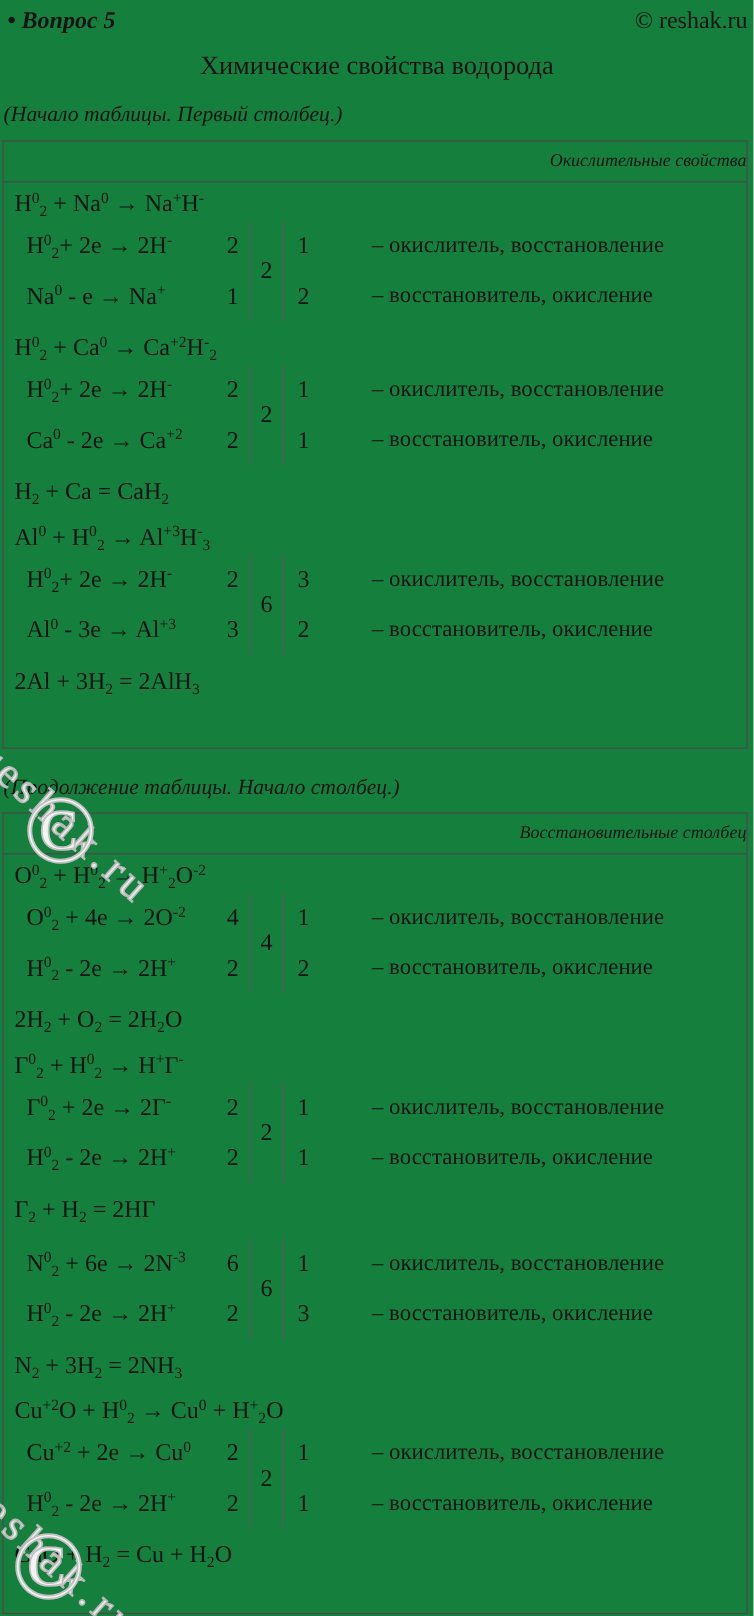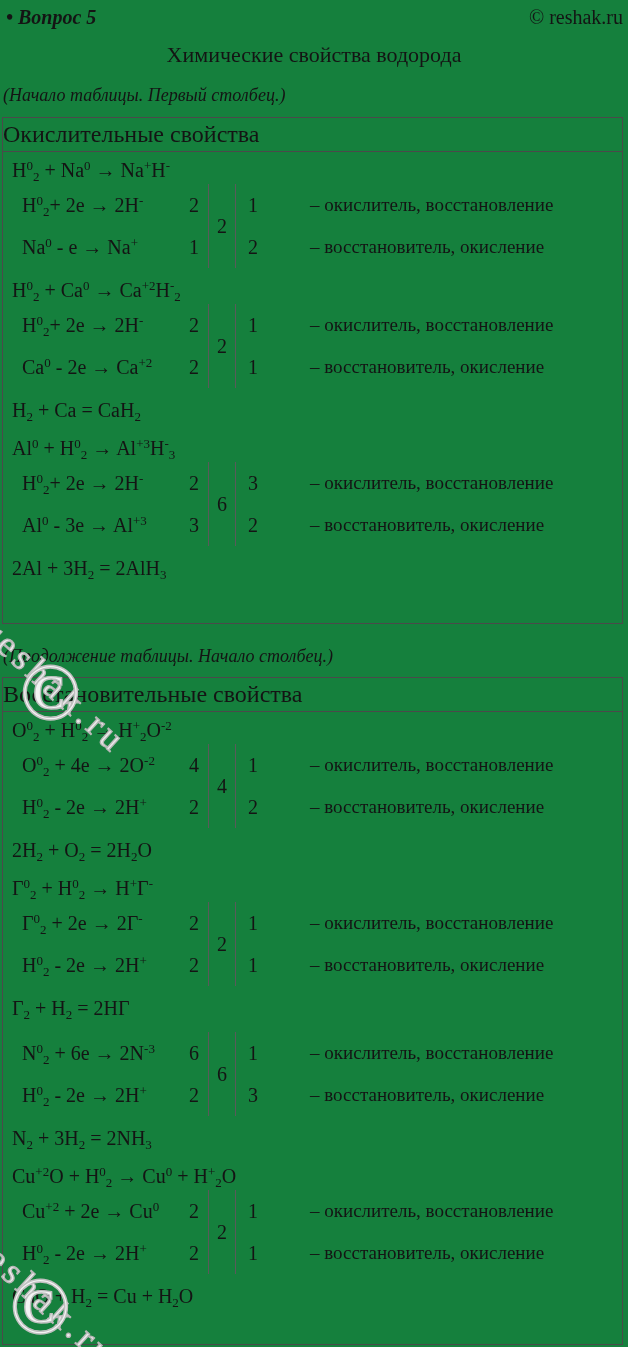--- a/index.html
+++ b/index.html
@@ -14,22 +14,22 @@
   .note{position:absolute;left:3px;font-style:italic;font-size:18px;}
   .note1{top:85px;}
   .note2{top:646px;}
   .tbl{
     position:absolute;left:2px;width:621px;
     border:1.5px solid #4a4a4a;box-sizing:border-box;background:transparent;
   }
   .tbl1{top:117px;height:507px;}
   .tbl2{top:677px;height:668px;}
   .tbl-header{
-    height:33px;line-height:33px;text-align:left;
-    font-size:24px;border-bottom:1.5px solid #4a4a4a;
+    height:33px;line-height:33px;text-align:right;
+    font-style:italic;font-size:15px;border-bottom:1.5px solid #4a4a4a;
   }
   .tbl-body{padding:4px 0 0 9px;}
   .block{margin-bottom:8px;}
   .f{font-size:20px;}
   .sup{font-size:13px;vertical-align:7px;line-height:0;}
   .sub{font-size:13px;vertical-align:-4px;line-height:0;}
   .skeleton{height:28px;line-height:28px;white-space:nowrap;}
   .balance{
     display:grid;
     grid-template-columns:168px 28px 28px 60px 1fr;
@@ -118,21 +118,21 @@
       <div class="role r2">– восстановитель, окисление</div>
     </div>
     <div class="f final">2Al + 3H<span class="sub">2</span> = 2AlH<span class="sub">3</span></div>
   </div>
 </div>
   </section>
 
   <div class="note note2">(Продолжение таблицы. Начало столбец.)</div>
 
   <section class="tbl tbl2">
-    <div class="tbl-header">Восстановительные свойства</div>
+    <div class="tbl-header">Восстановительные столбец</div>
     <div class="tbl-body">
   <div class="block">
     <div class="f skeleton">O<span class="sup">0</span><span class="sub">2</span> + H<span class="sup">0</span><span class="sub">2</span> → H<span class="sup">+</span><span class="sub">2</span>O<span class="sup">-2</span></div>
     <div class="balance">
       <div class="f hr r1">O<span class="sup">0</span><span class="sub">2</span> + 4e → 2O<span class="sup">-2</span></div>
       <div class="num r1">4</div>
       <div class="lcm">4</div>
       <div class="coef r1">1</div>
       <div class="role r1">– окислитель, восстановление</div>
       <div class="f hr r2">H<span class="sup">0</span><span class="sub">2</span> - 2e → 2H<span class="sup">+</span></div>

